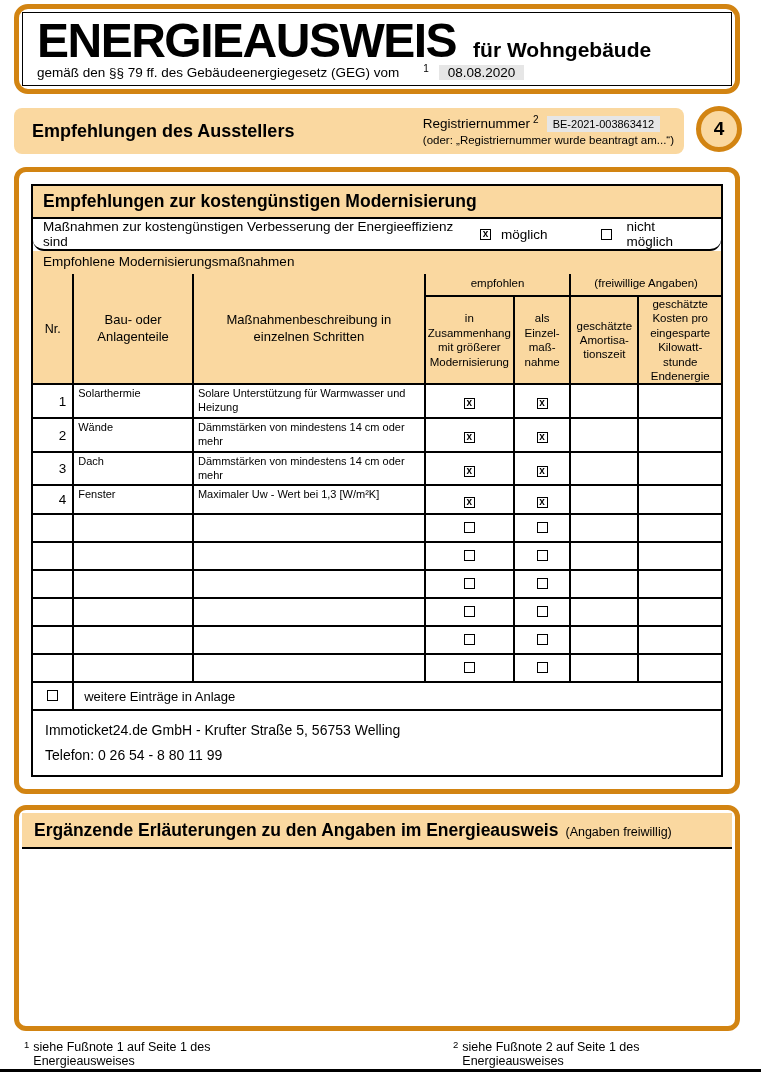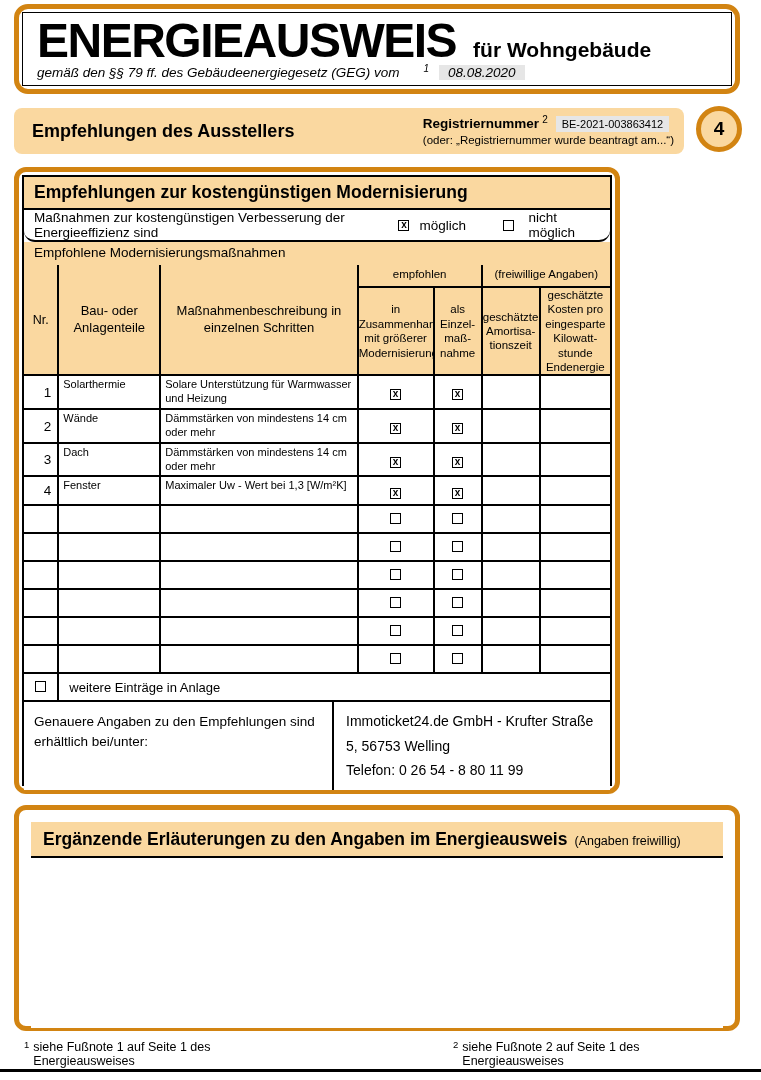--- a/index.html
+++ b/index.html
@@ -16,49 +16,49 @@
     position:absolute; left:14px; top:4px; width:726px; height:90px;
     border:5px solid #D28412; border-radius:14px; background:#fff; padding:3px;
   }
   .header-inner {
     width:100%; height:100%; border:1.5px solid #000;
     padding:4px 14px 6px 14px; display:flex; flex-direction:column; justify-content:space-between;
   }
   .title-line { display:flex; align-items:baseline; gap:17px; }
   .main-title { font-size:48px; font-weight:bold; letter-spacing:-1.5px; line-height:1.0; white-space:nowrap; }
   .main-subtitle { font-size:21px; font-weight:bold; white-space:nowrap; }
-  .law-line { display:flex; align-items:center; font-size:13.5px;font-style:italic; }
+  .law-line { display:flex; align-items:center; font-size:13.5px; }
   .law-sup { margin-left:24px; font-size:10px; position:relative; top:-4px; }
   .field-box { background:#E6E6E6; padding:0 9px; margin-left:10px; font-size:13.5px; }
 
   
   .section-bar {
     position:absolute; left:14px; top:108px; width:670px; height:46px;
     background:#FAD8A0; border-radius:8px;
     display:flex; align-items:center; padding:0 10px 0 18px;
   }
   .bar-title { font-size:18px; font-weight:bold; }
   .reg-block { margin-left:auto; text-align:left; }
   .reg-row1 { display:flex; align-items:flex-start; font-size:13.5px; }
-  .reg-label { font-weight:bold; }
+  .reg-label { font-weight:normal; }
   .reg-sup { font-size:10px; position:relative; top:-2px; margin-left:3px; }
   .reg-value { background:#E6E6E6; font-size:11px; padding:2px 6px; margin-left:8px; }
   .reg-row2 { font-size:11.5px; margin-top:2px; }
 
   .page-circle {
     position:absolute; left:696px; top:106px; width:46px; height:46px;
     border:5px solid #D28412; border-radius:50%; background:#FAD8A0;
     display:flex; align-items:center; justify-content:center;
     font-size:19px; font-weight:bold;
   }
 
   
   .main-panel {
-    position:absolute; left:14px; top:167px; width:606px; height:627px;
-    border:5px solid #D28412; border-radius:12px; background:#fff; padding:3px;
+    position:absolute; left:14px; top:167px; width:726px; height:627px;
+    border:5px solid #D28412; border-radius:12px; background:#fff; padding:12px;
   }
   .panel-inner { width:100%; height:100%; border:2px solid #000; display:flex; flex-direction:column; }
   .panel-title {
     background:#FAD8A0; font-size:17.5px; font-weight:bold;
     padding:5px 10px 4px 10px; border-bottom:2px solid #000; flex:0 0 33px;
   }
   .possible-row {
     display:flex; align-items:center; font-size:13.5px;
     padding:0 16px 0 10px; border-bottom:2px solid #000; flex:0 0 26px; background:#fff;border-radius:11px;
   }
@@ -102,21 +102,21 @@
   }
   .note-label { font-weight:bold; width:78px; flex:none; }
   .note-lines div { line-height:1.5; }
   .contact-row { display:flex; flex:1; background:#fff; }
   .contact-left { width:310px; flex:none; border-right:2px solid #000; padding:10px 14px 6px 10px; font-size:13.5px; line-height:1.45; }
   .contact-right { padding:7px 12px; font-size:14px; line-height:1.75; }
 
   
   .supp-panel {
     position:absolute; left:14px; top:805px; width:726px; height:226px;
-    border:5px solid #D28412; border-radius:12px; background:#fff; padding:12px;
+    border:5px solid #D28412; border-radius:12px; background:#fff; padding:3px;
   }
   .supp-title {
     background:#FAD8A0; border-bottom:2px solid #000;
     padding:7px 12px 6px 12px; display:flex; align-items:baseline; gap:7px;
   }
   .supp-title-main { font-size:17.5px; font-weight:bold; }
   .supp-title-suffix { font-size:12.5px; }
   .supp-body { height:170px; background:#fff; }
 
   
@@ -309,21 +309,20 @@
           </tr>
           <tr class="r-more">
             <td class="c-box"><span class="cb"></span></td>
             <td class="more-label" colspan="6">weitere Einträge in Anlage</td>
           </tr>
         </tbody>
       </table>
 
 
       <div class="contact-row">
-        <div class="contact-left">Genauere Angaben zu den Empfehlungen sind erhältlich bei/unter:</div>
         <div class="contact-right">
           <div>Immoticket24.de GmbH - Krufter Straße 5, 56753 Welling</div>
           <div>Telefon: 0 26 54 - 8 80 11 99</div>
         </div>
       </div>
 
     </div>
   </div>
 
   <div class="supp-panel">

